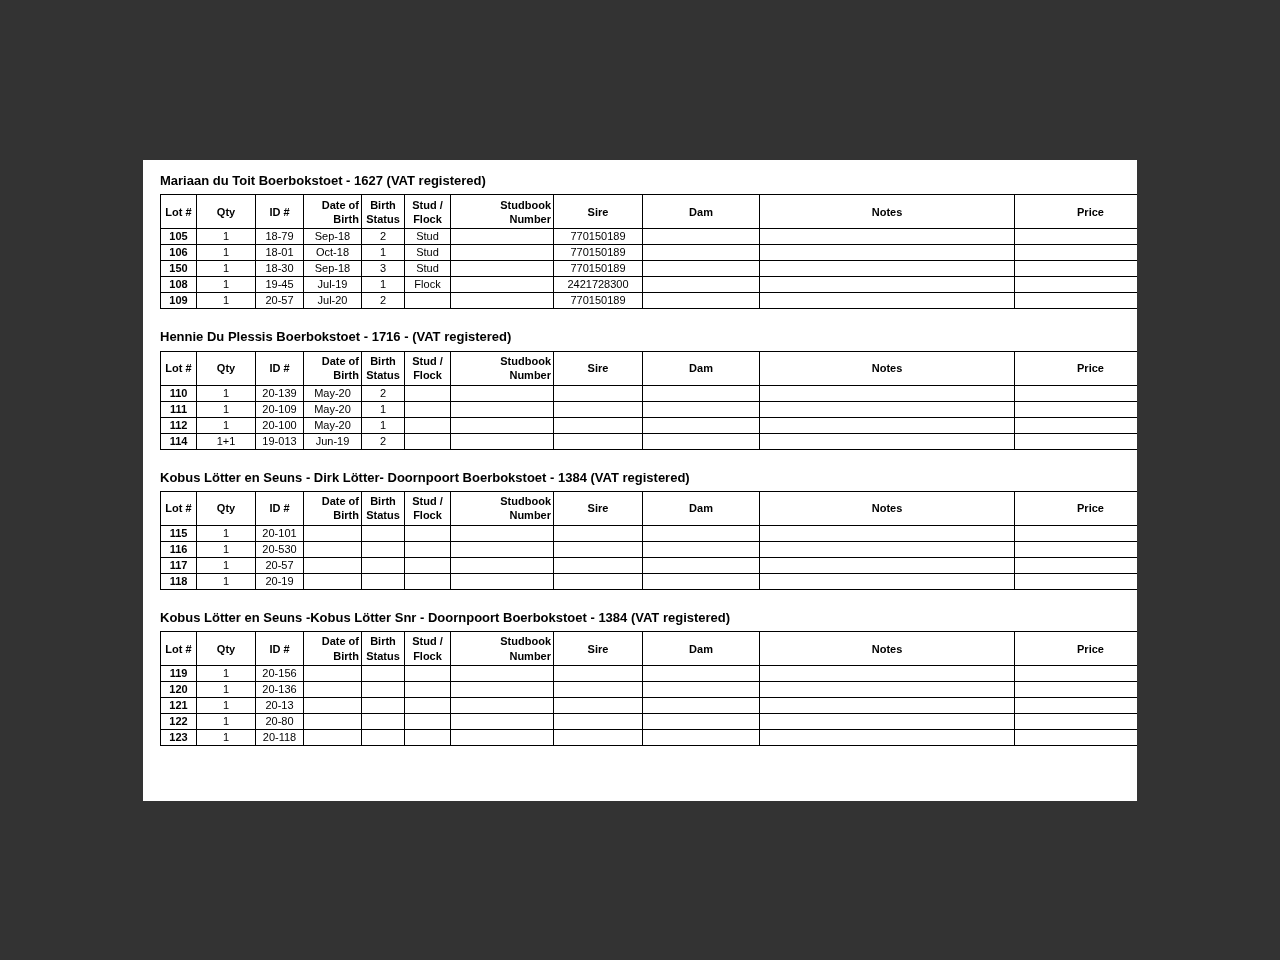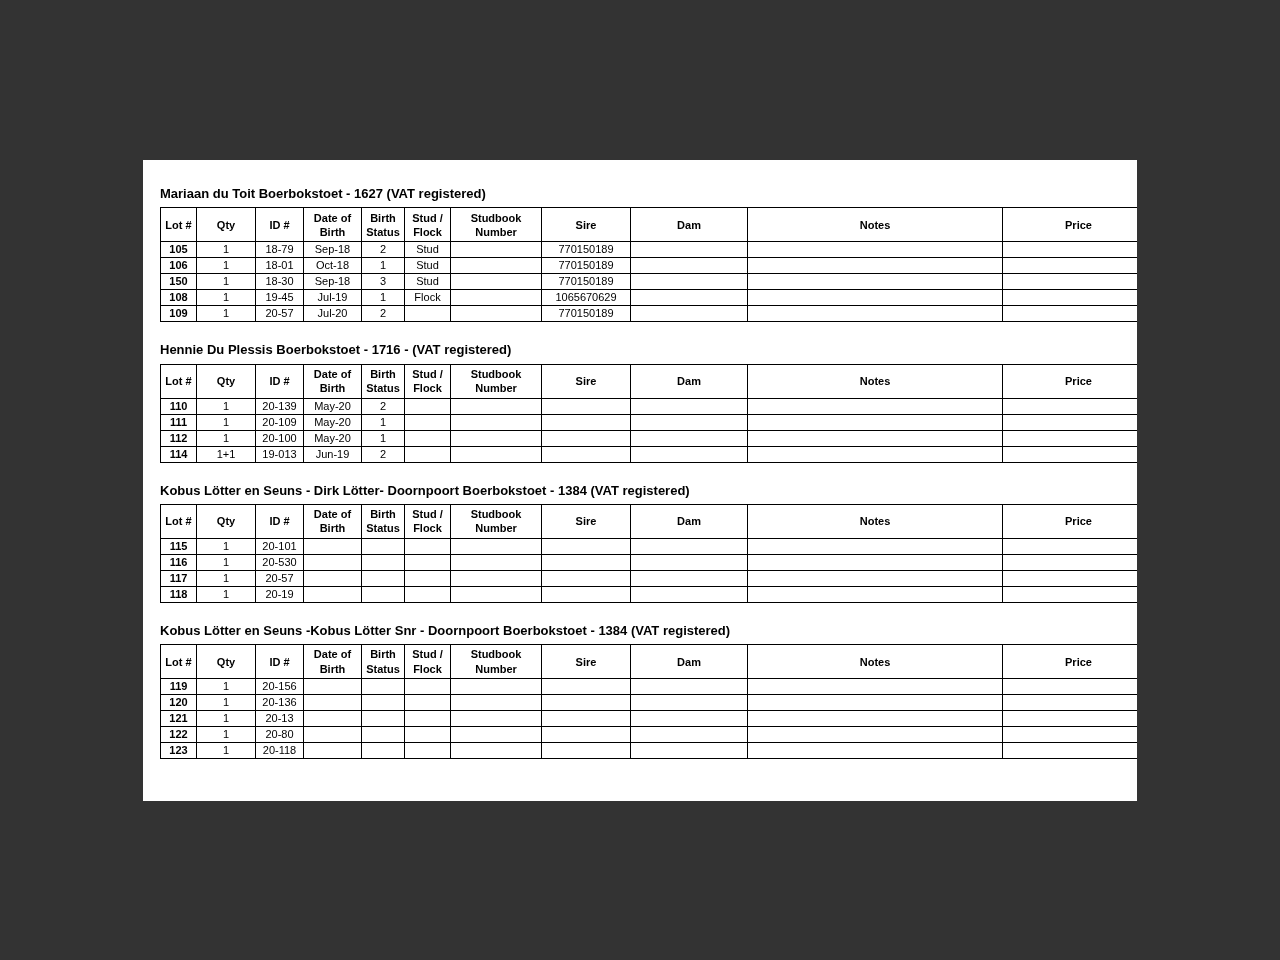--- a/index.html
+++ b/index.html
@@ -10,21 +10,21 @@
     height: 960px;
     font-family: "Liberation Sans", sans-serif;
     overflow: hidden;
   }
   .paper {
     width: 994px;
     height: 641px;
     background: #ffffff;
     margin: 160px auto 0 auto;
     box-sizing: border-box;
-    padding: 20px 15px 10px 17px;
+    padding: 7px 15px 10px 17px;
     overflow: hidden;
   }
   .section { margin: 0; }
   .section-title {
     font-size: 13px;
     font-weight: bold;
     color: #000;
     margin: 21px 0 6px 0;
     line-height: 1.1;
   }
@@ -55,24 +55,24 @@
   table.lot-table td {
     height: 16px;
     line-height: 1;
     white-space: nowrap;
   }
   table.lot-table td:first-child { font-weight: bold; margin-left: 16px; }
   
   table.lot-table th:nth-child(1)  { width: 36px; }
   table.lot-table th:nth-child(2)  { width: 59px; }
   table.lot-table th:nth-child(3)  { width: 48px; }
-  table.lot-table th:nth-child(4)  { width: 58px; }
+  table.lot-table th:nth-child(4)  { width: 58px; text-align: right; }
   table.lot-table th:nth-child(5)  { width: 43px; }
   table.lot-table th:nth-child(6)  { width: 46px; }
-  table.lot-table th:nth-child(7)  { width: 91px; }
+  table.lot-table th:nth-child(7)  { width: 103px; text-align: right; }
   table.lot-table th:nth-child(8)  { width: 89px; }
   table.lot-table th:nth-child(9)  { width: 117px; }
   table.lot-table th:nth-child(10) { width: 255px; }
   table.lot-table th:nth-child(11) { width: 152px; }
 </style>
 </head>
 <body>
 
 <div class="paper">
 
@@ -139,21 +139,21 @@
             <td></td>
           </tr>
           <tr>
             <td>108</td>
             <td>1</td>
             <td>19-45</td>
             <td>Jul-19</td>
             <td>1</td>
             <td>Flock</td>
             <td></td>
-            <td>1065670629</td>
+            <td>2421728300</td>
             <td></td>
             <td></td>
             <td></td>
           </tr>
           <tr>
             <td>109</td>
             <td>1</td>
             <td>20-57</td>
             <td>Jul-20</td>
             <td>2</td>

